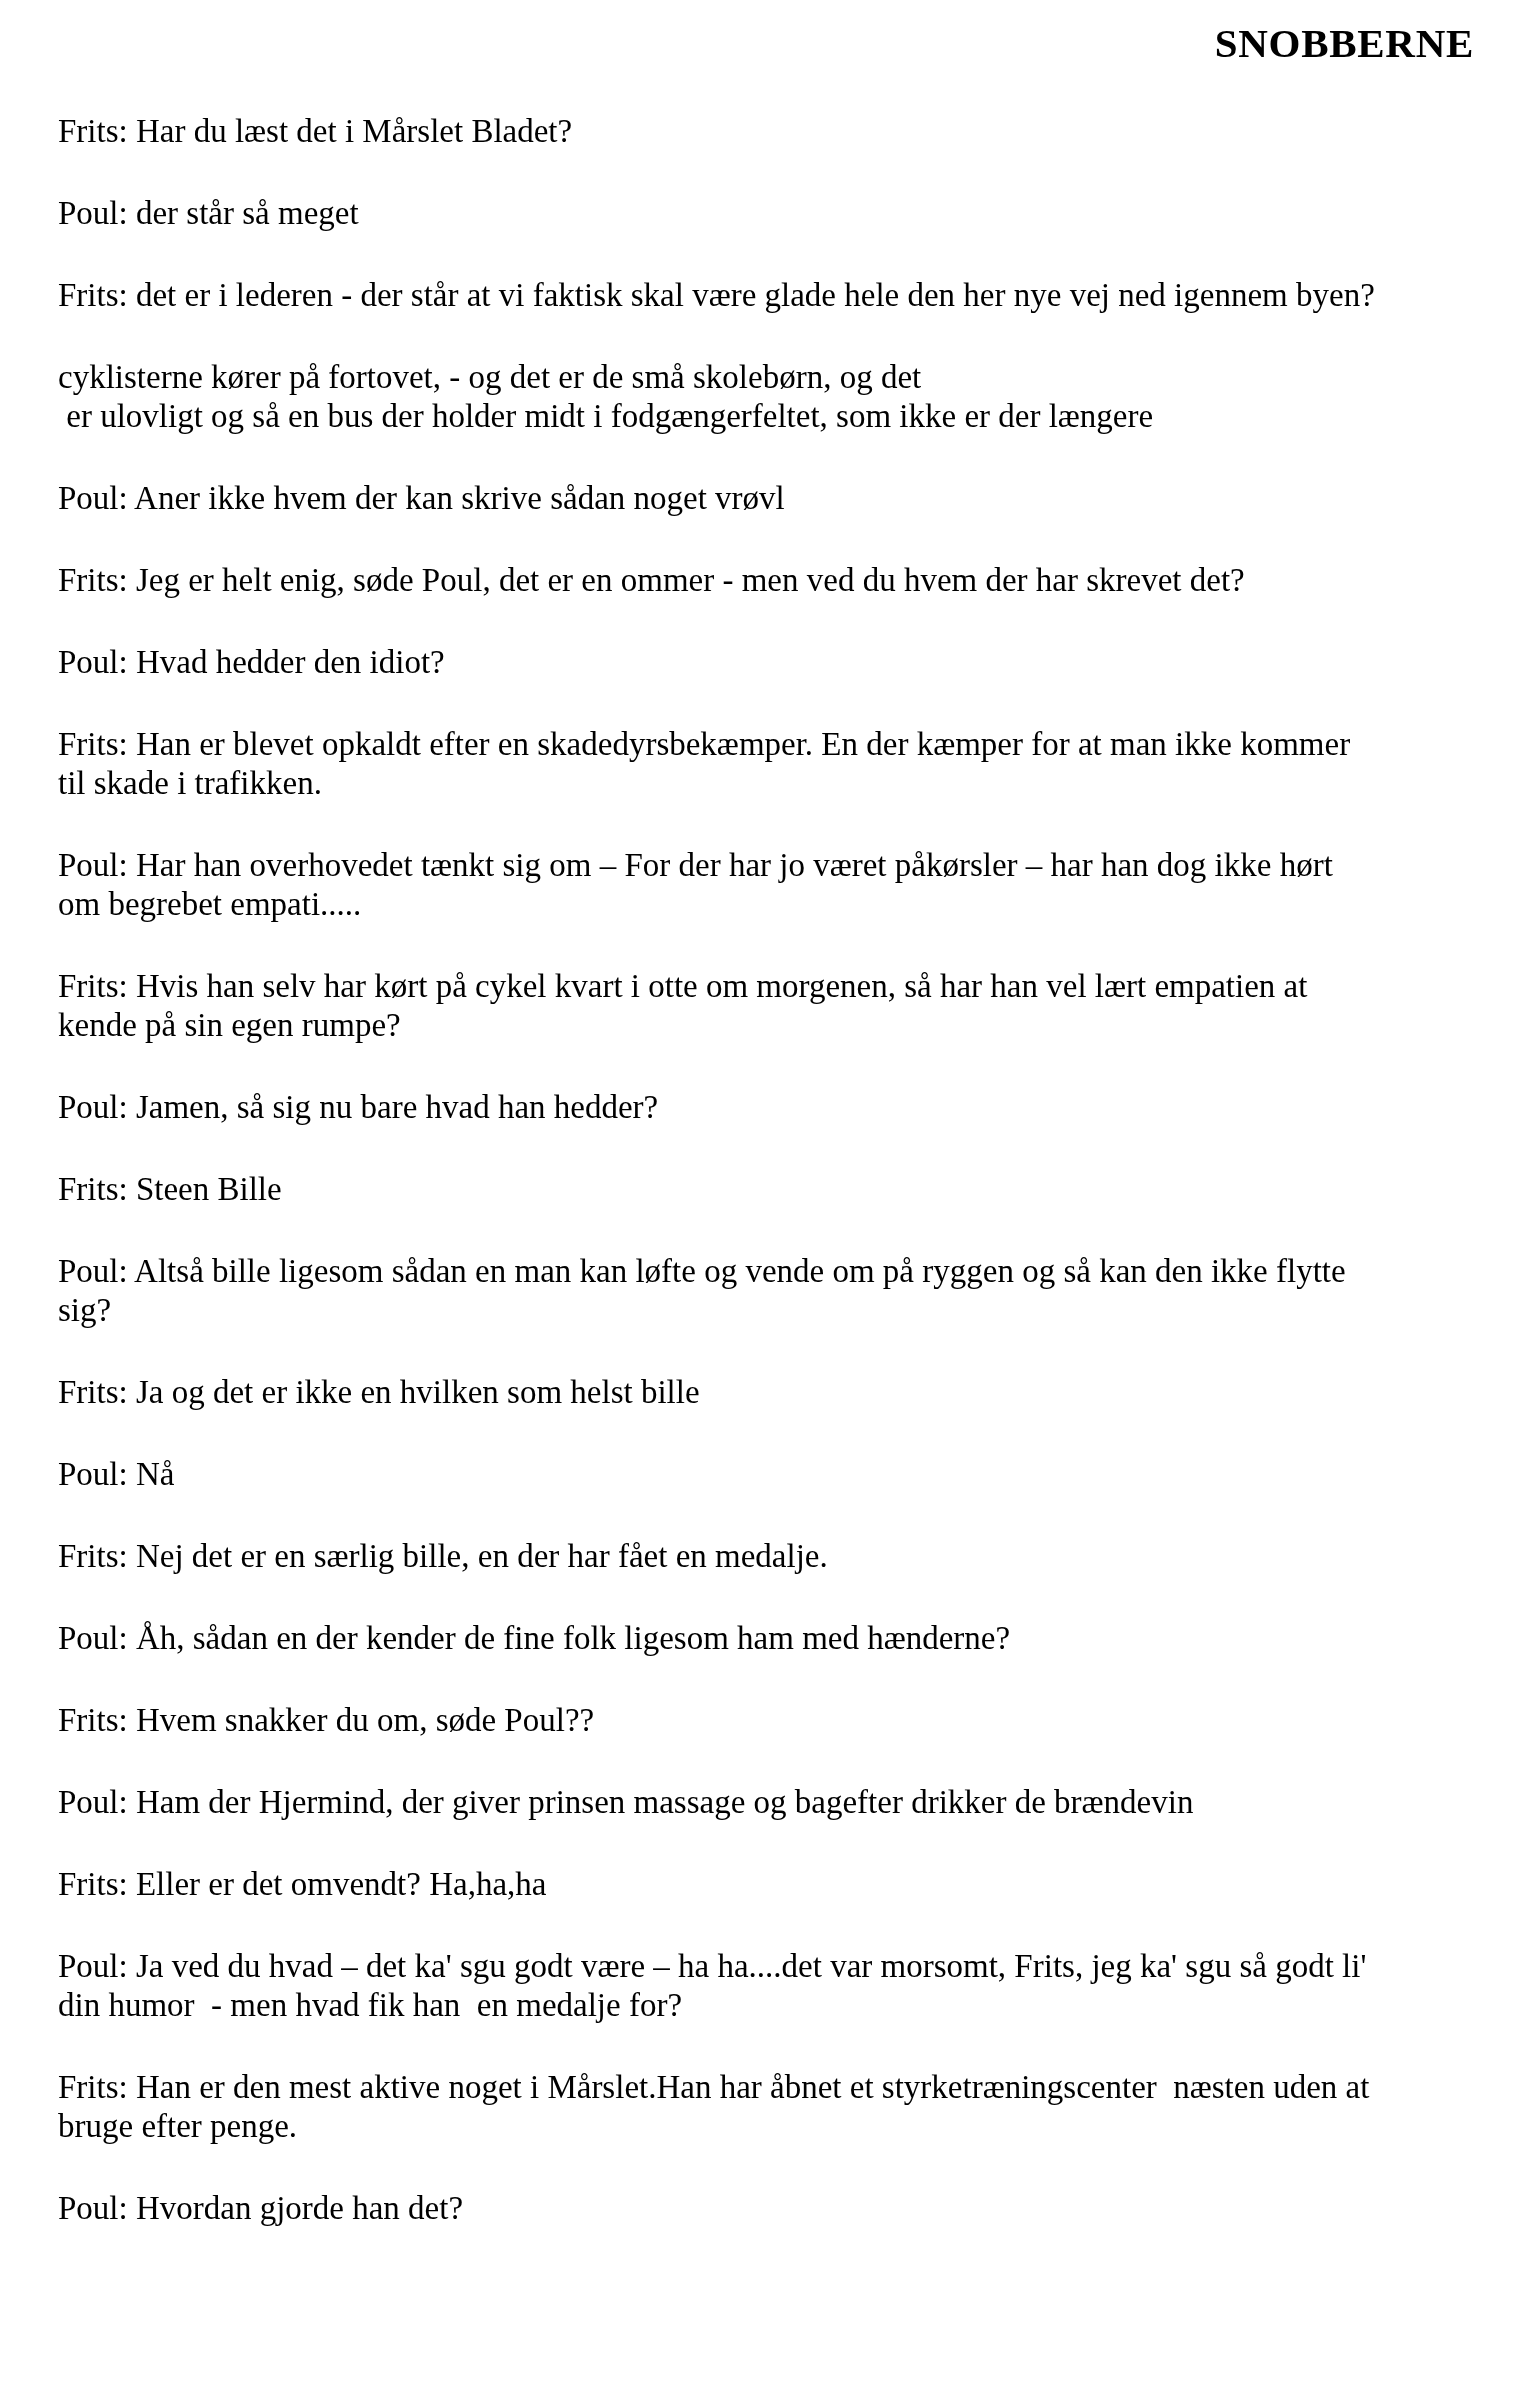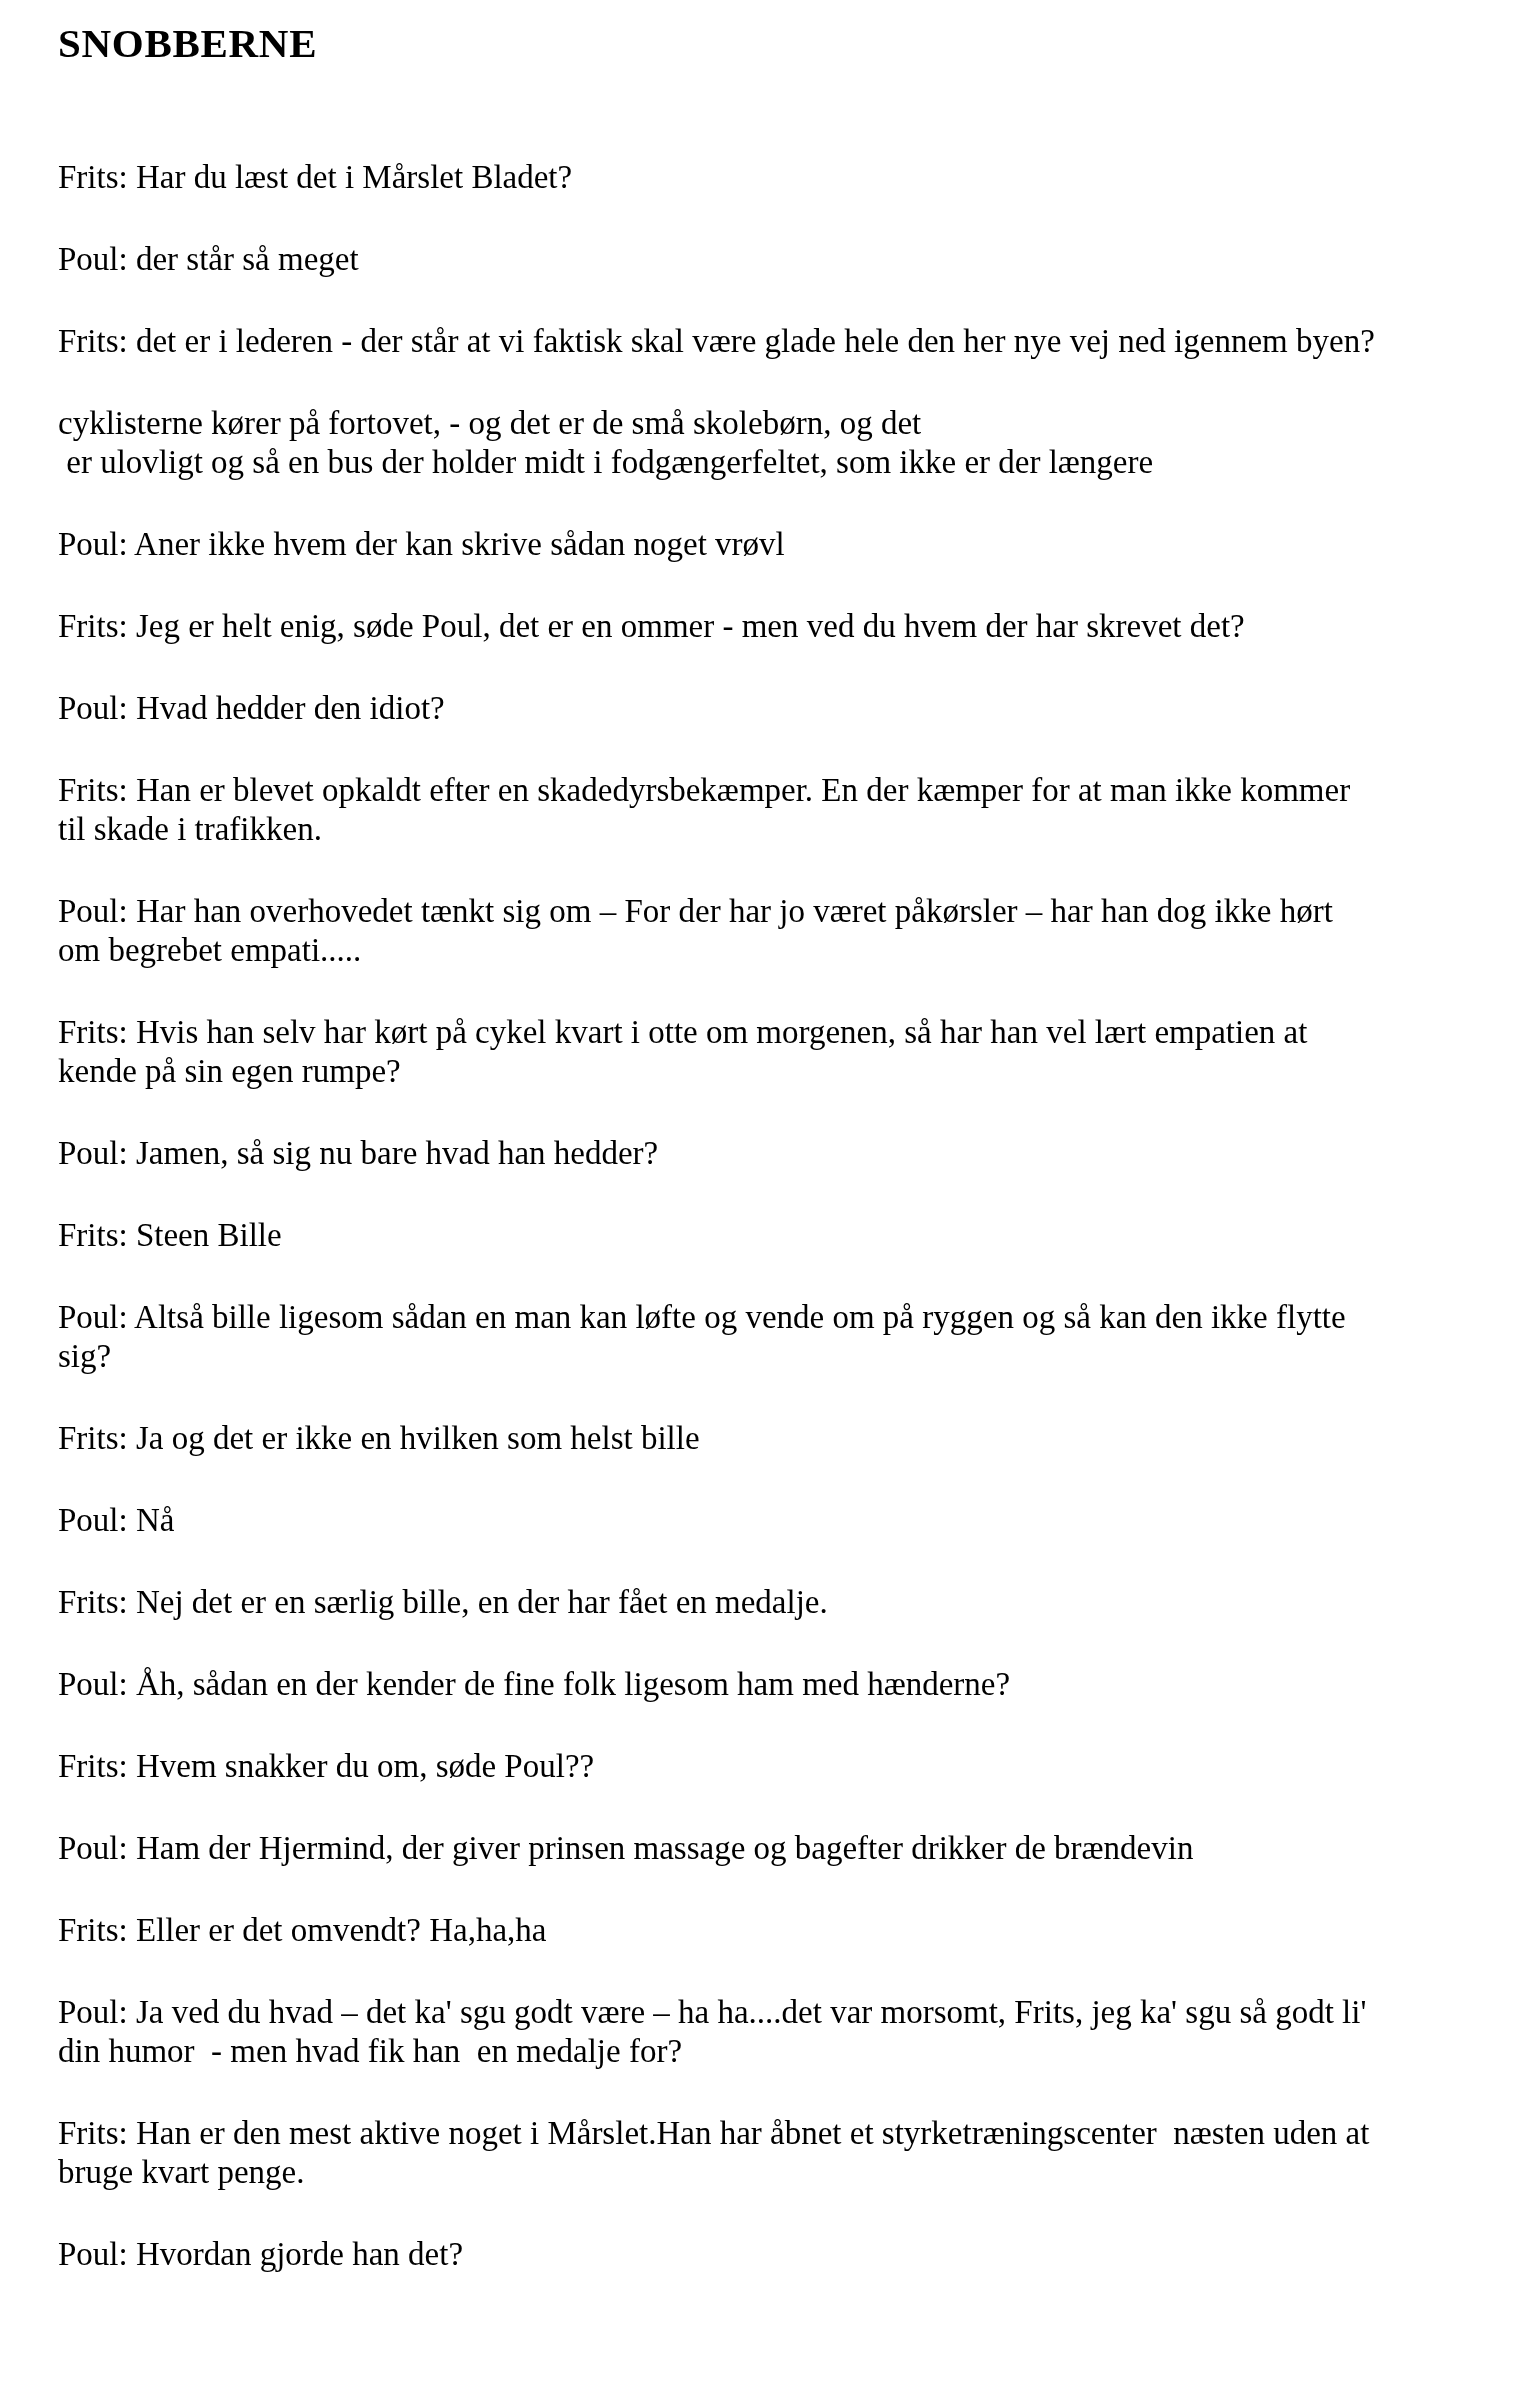--- a/index.html
+++ b/index.html
@@ -15,26 +15,26 @@
   .page {
     box-sizing: border-box;
     width: 1532px;
     min-height: 2401px;
     padding: 20px 58px 0 58px;
     font-family: "Liberation Serif", "DejaVu Serif", serif;
     color: #000000;
     background: #ffffff;
   }
   .doc-title {
-    text-align: left;
+    text-align: right;
     font-weight: bold;
     font-size: 41px;
     line-height: 47px;
     letter-spacing: 0.7px;
-    margin: 0 0 91px 0;
+    margin: 0 0 45px 0;
   }
   .para {
     margin: 0 0 43px 0;
   }
   .line {
     font-size: 33px;
     line-height: 39px;
     white-space: pre-wrap;
   }
 </style>
@@ -131,21 +131,21 @@
     <div class="line">Frits: Eller er det omvendt? Ha,ha,ha</div>
   </div>
 
   <div class="para">
     <div class="line">Poul: Ja ved du hvad – det ka' sgu godt være – ha ha....det var morsomt, Frits, jeg ka' sgu så godt li'</div>
     <div class="line">din humor  - men hvad fik han  en medalje for?</div>
   </div>
 
   <div class="para">
     <div class="line">Frits: Han er den mest aktive noget i Mårslet.Han har åbnet et styrketræningscenter  næsten uden at</div>
-    <div class="line">bruge kvart penge.</div>
+    <div class="line">bruge efter penge.</div>
   </div>
 
   <div class="para">
     <div class="line">Poul: Hvordan gjorde han det?</div>
   </div>
 
 </div>
 
 
 </body></html>

